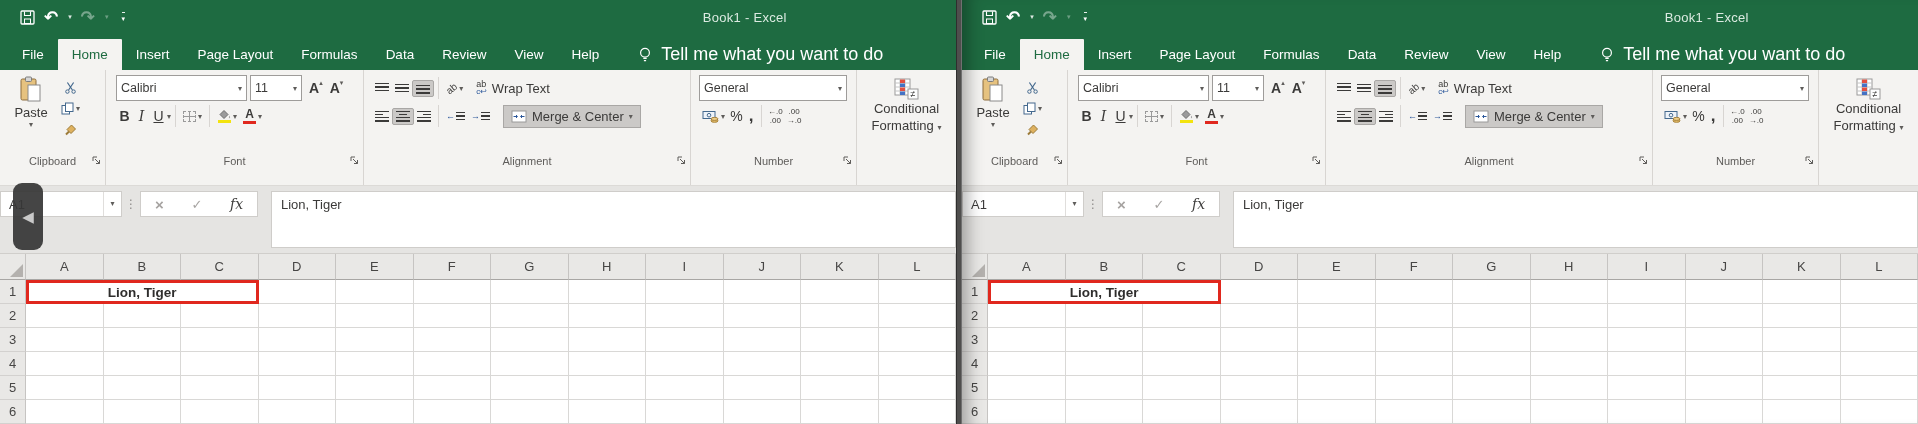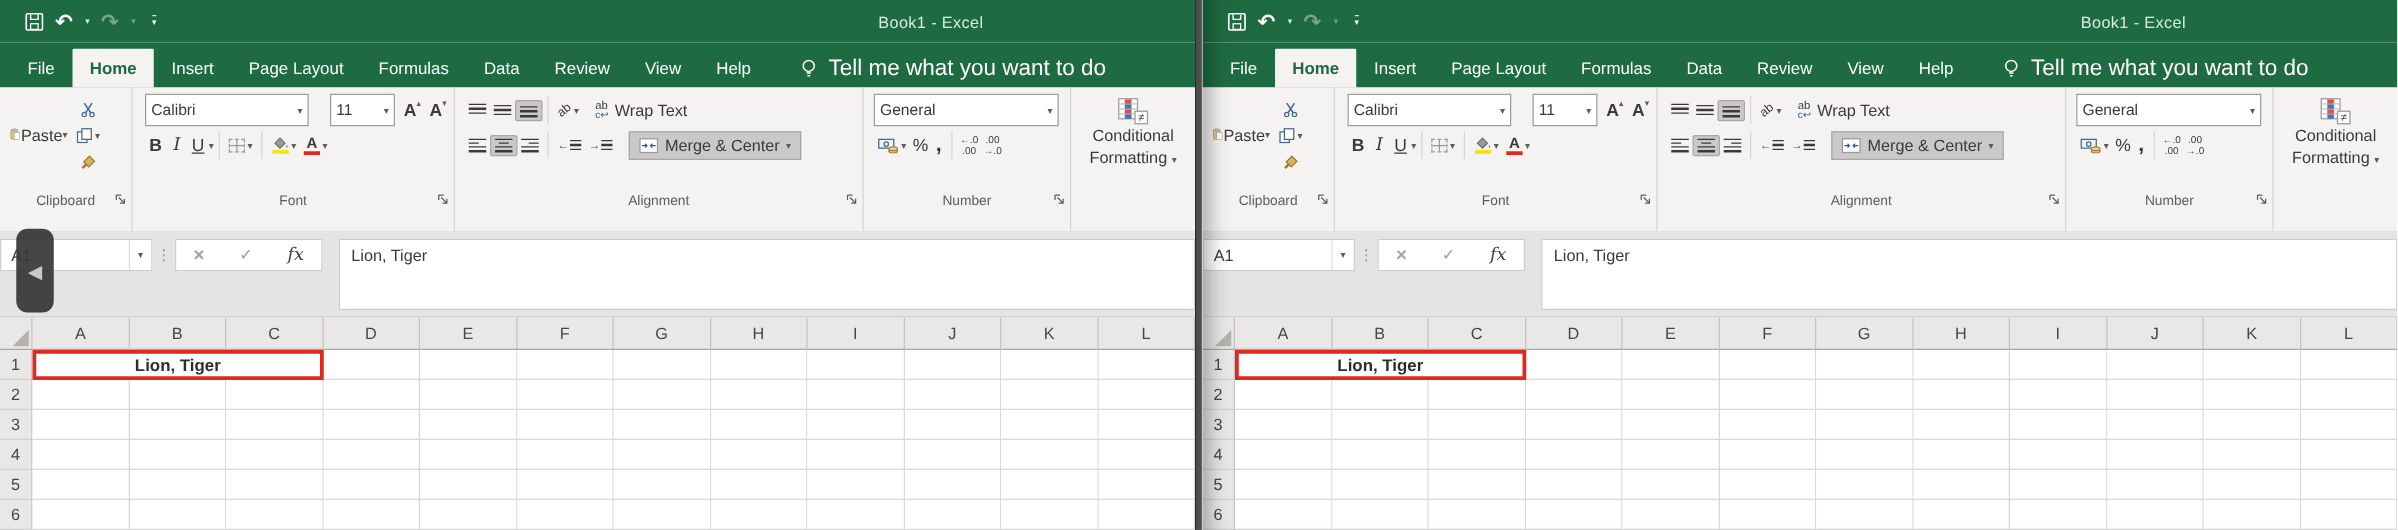--- a/index.html
+++ b/index.html
@@ -24,48 +24,48 @@
   .qat-btn.dim .qat-glyph{color:rgba(255,255,255,.40)}
   .qat-caret{font-size:7px;color:rgba(255,255,255,.85);margin-left:1px}
   .qat-caret.dim{color:rgba(255,255,255,.35)}
   .qat-custom{border-top:1.5px solid rgba(255,255,255,.9);font-size:7px;line-height:9px;padding-top:1px;color:#fff;margin-left:4px}
   .win-title{position:absolute;left:73.5%;top:0;height:34px;display:flex;align-items:center;font-size:13px;color:rgba(236,245,239,.92);letter-spacing:.3px;white-space:nowrap}
 
   
   .tabrow{height:36px;background:var(--green);display:flex;align-items:flex-end;padding-left:8px}
   .tabs{display:flex;align-items:flex-end;height:100%}
   .tab{height:31px;line-height:31px;padding:0 14px;font-size:13.5px;color:#fff;cursor:pointer;white-space:nowrap}
-  .tab.active{background:var(--ribbon-bg);color:var(--green);font-weight:bold;border-radius:1px 1px 0 0}
+  .tab.active{background:var(--ribbon-bg);color:var(--green);font-weight:normal;border-radius:1px 1px 0 0}
   .tellme{display:flex;align-items:center;gap:8px;height:31px;margin-left:24px;color:#fff;font-size:18px;cursor:pointer;white-space:nowrap}
 
   
   .ribbon{height:116px;background:var(--ribbon-bg);display:flex;overflow:hidden;border-bottom:1px solid #dcdad7}
   .grp{position:relative;border-right:1px solid #d8d5d2;padding-top:6px;flex:none}
   .grp-footer{position:absolute;bottom:15px;left:0;right:0;height:15px}
   .grp-lbl{position:absolute;left:0;right:0;text-align:center;font-size:11px;color:#5e5c5a}
   .launcher{position:absolute;right:4px;bottom:1px;cursor:pointer}
   .caret{font-size:8px;color:#5e5c5a}
   .sep{width:1px;background:#d8d5d2;height:22px;margin:0 4px;flex:none}
   .sbtn{display:inline-flex;align-items:center;justify-content:center;gap:2px;padding:2px 3px;border-radius:2px;cursor:pointer}
   .sbtn.sel{background:#cbc9c7;border:1px solid #a9a7a5}
 
   
   .grp.clipboard{width:106px}
   .clip-flex{display:flex;gap:4px;padding-left:8px}
-  .paste-btn{display:flex;flex-direction:row;align-items:center;width:46px;cursor:pointer}
+  .paste-btn{display:flex;flex-direction:column;align-items:center;width:46px;cursor:pointer}
   .paste-lbl{font-size:13px;color:var(--ink);margin-top:2px}
   .clip-col{display:flex;flex-direction:column;gap:4px;padding-top:3px}
 
   
   .grp.font{width:258px;padding-left:10px}
   .rib-row{display:flex;align-items:center;height:24px;margin-bottom:4px}
   .combo{background:#fff;border:1px solid #9e9c9a;height:22px;display:flex;align-items:center;font-size:12.5px;color:var(--ink);padding:12px 4px;cursor:pointer}
   .combo .caret{margin-left:auto;padding-left:4px}
   .combo.fontname{width:131px}
-  .combo.fontsize{width:52px;margin-left:17px}
+  .combo.fontsize{width:52px;margin-left:3px}
   .azbtn{display:inline-flex;align-items:flex-start;margin-left:7px;cursor:pointer;font-size:14px;font-weight:bold;color:var(--ink)}
   .azbtn .caret{font-size:7px;margin-top:-1px}
   .biu{font-size:14px;color:var(--ink);width:17px;text-align:center;cursor:pointer}
   .b{font-weight:bold}.i{font-style:italic;font-family:"DejaVu Serif",serif}.u{text-decoration:underline}
 
   .ic-borders{width:13px;height:11px;border:1px dashed #9a9a9a;background:
     linear-gradient(#9a9a9a,#9a9a9a) center/100% 1px no-repeat,
     linear-gradient(#9a9a9a,#9a9a9a) center/1px 100% no-repeat}
   .ic-stack{display:flex;flex-direction:column;align-items:center;cursor:pointer}
   .colorbar{width:13px;height:3px;margin-top:1px}

